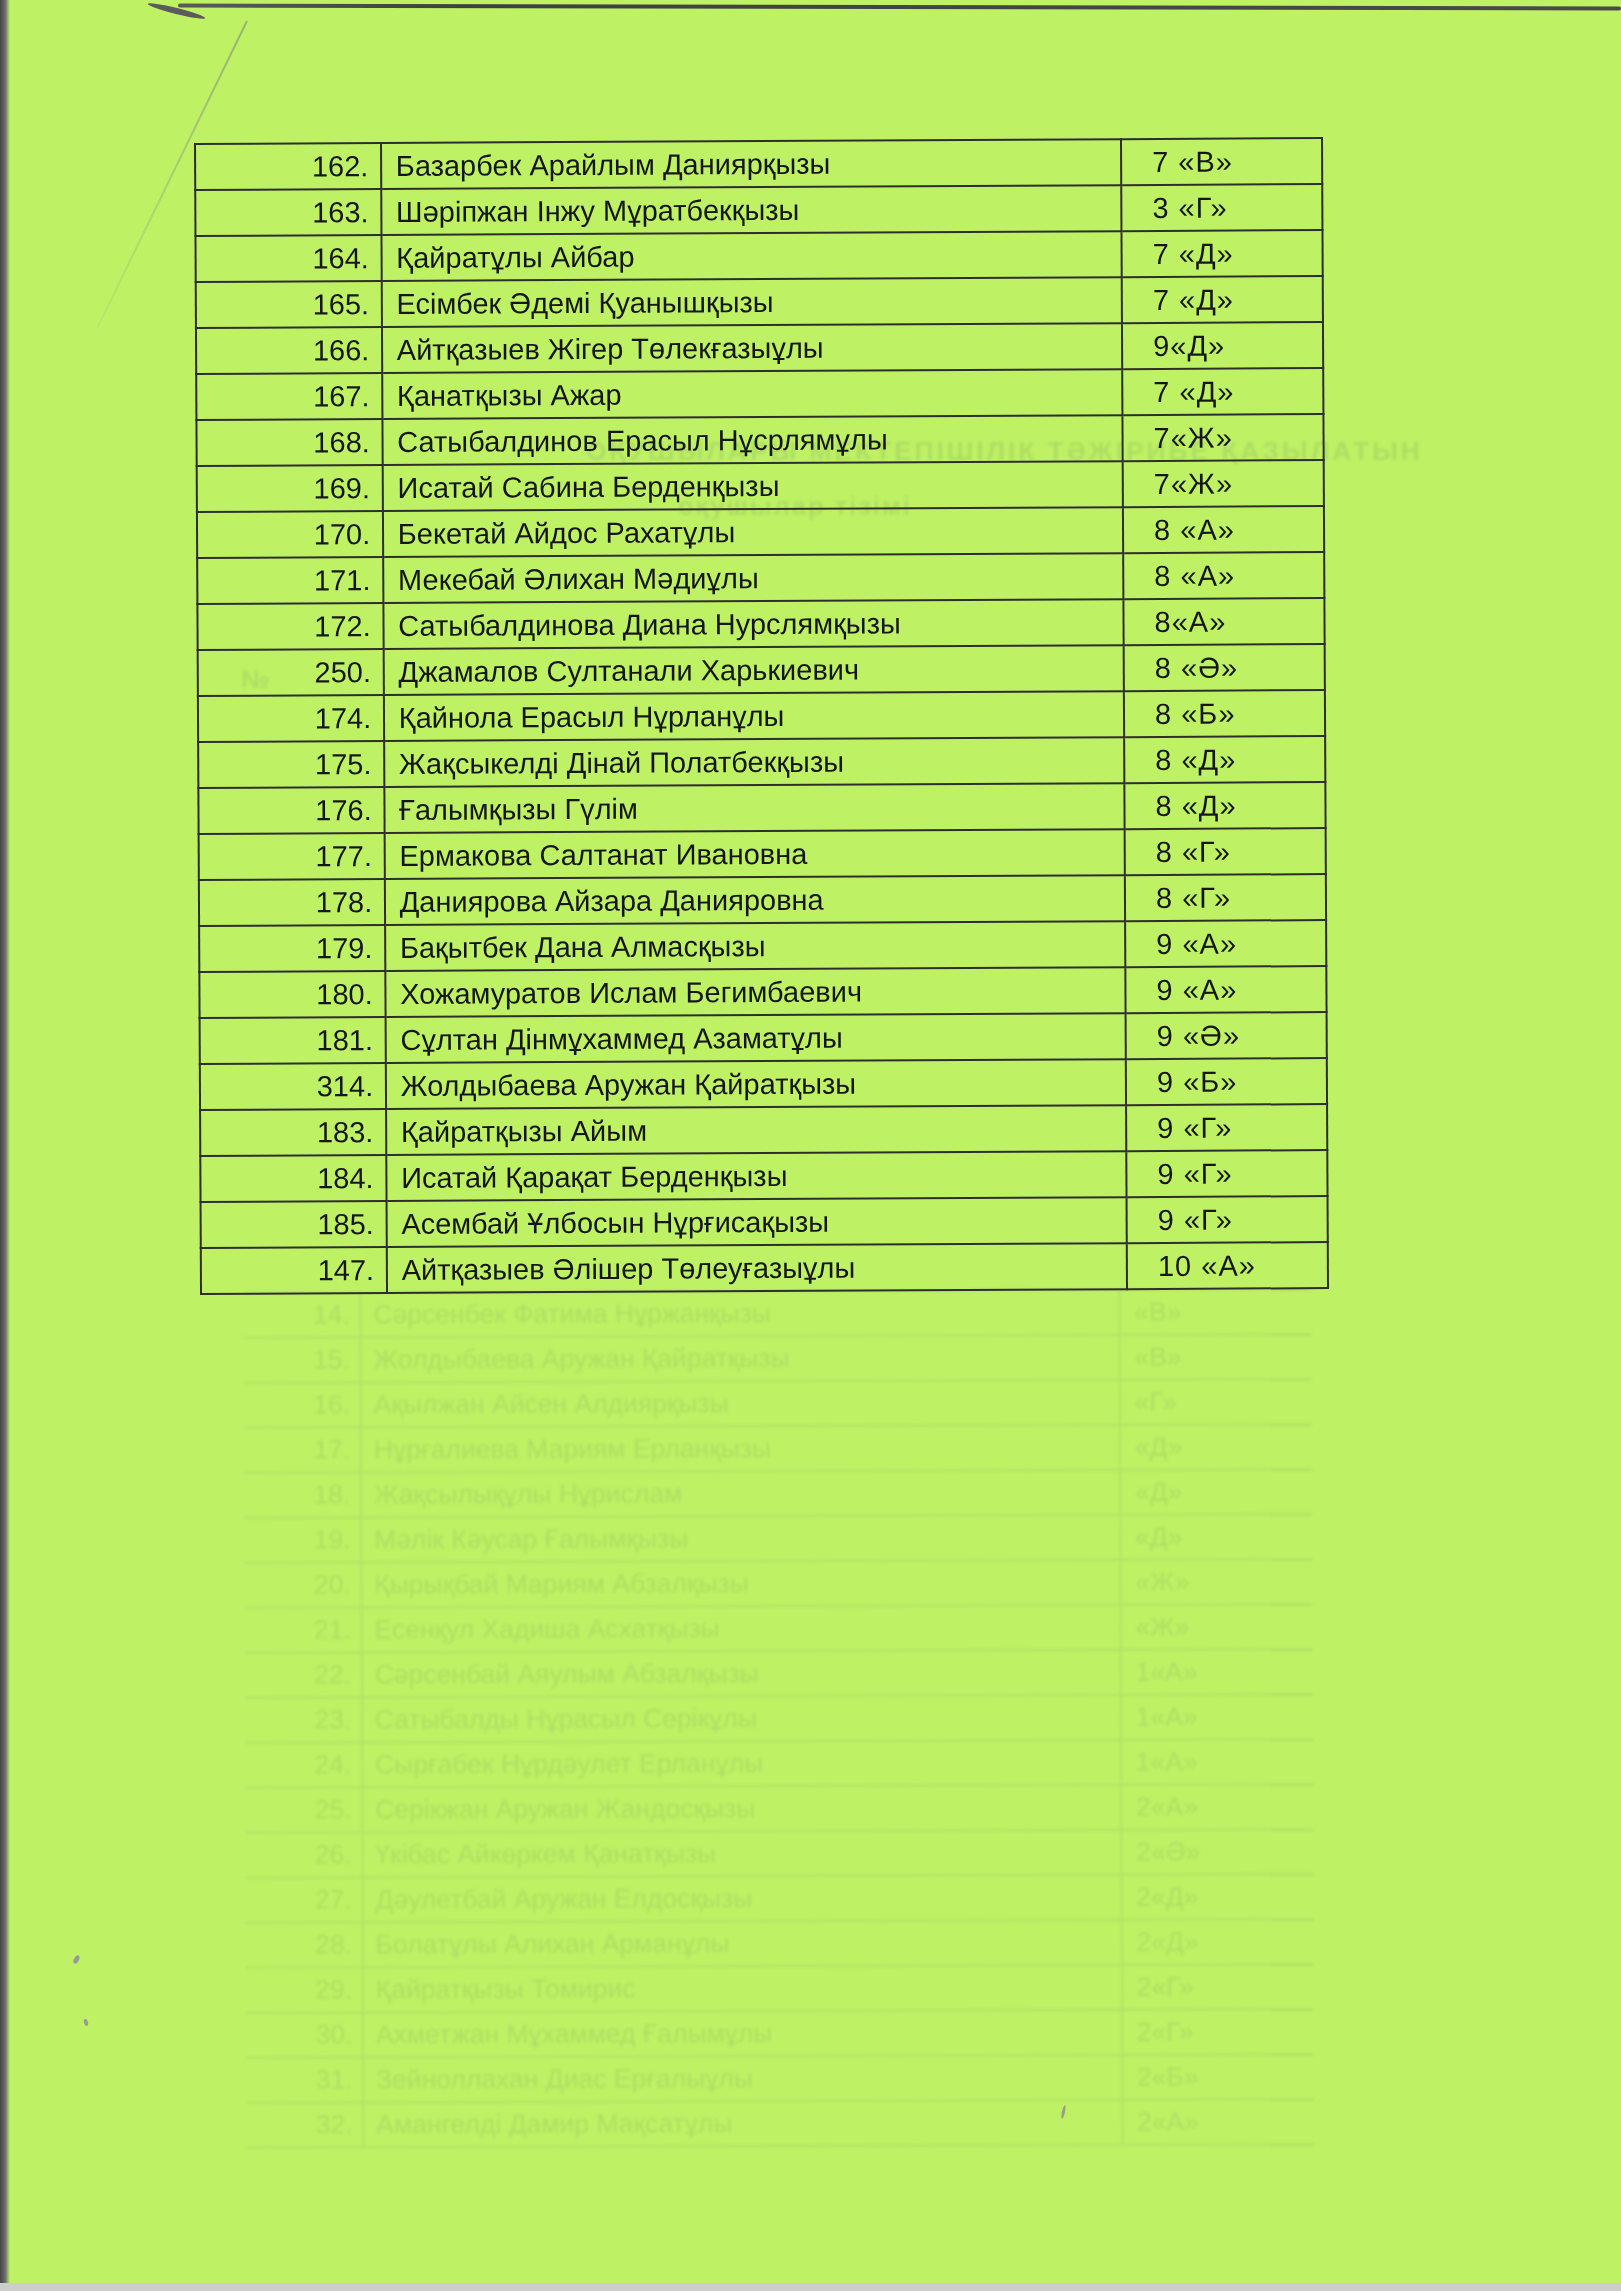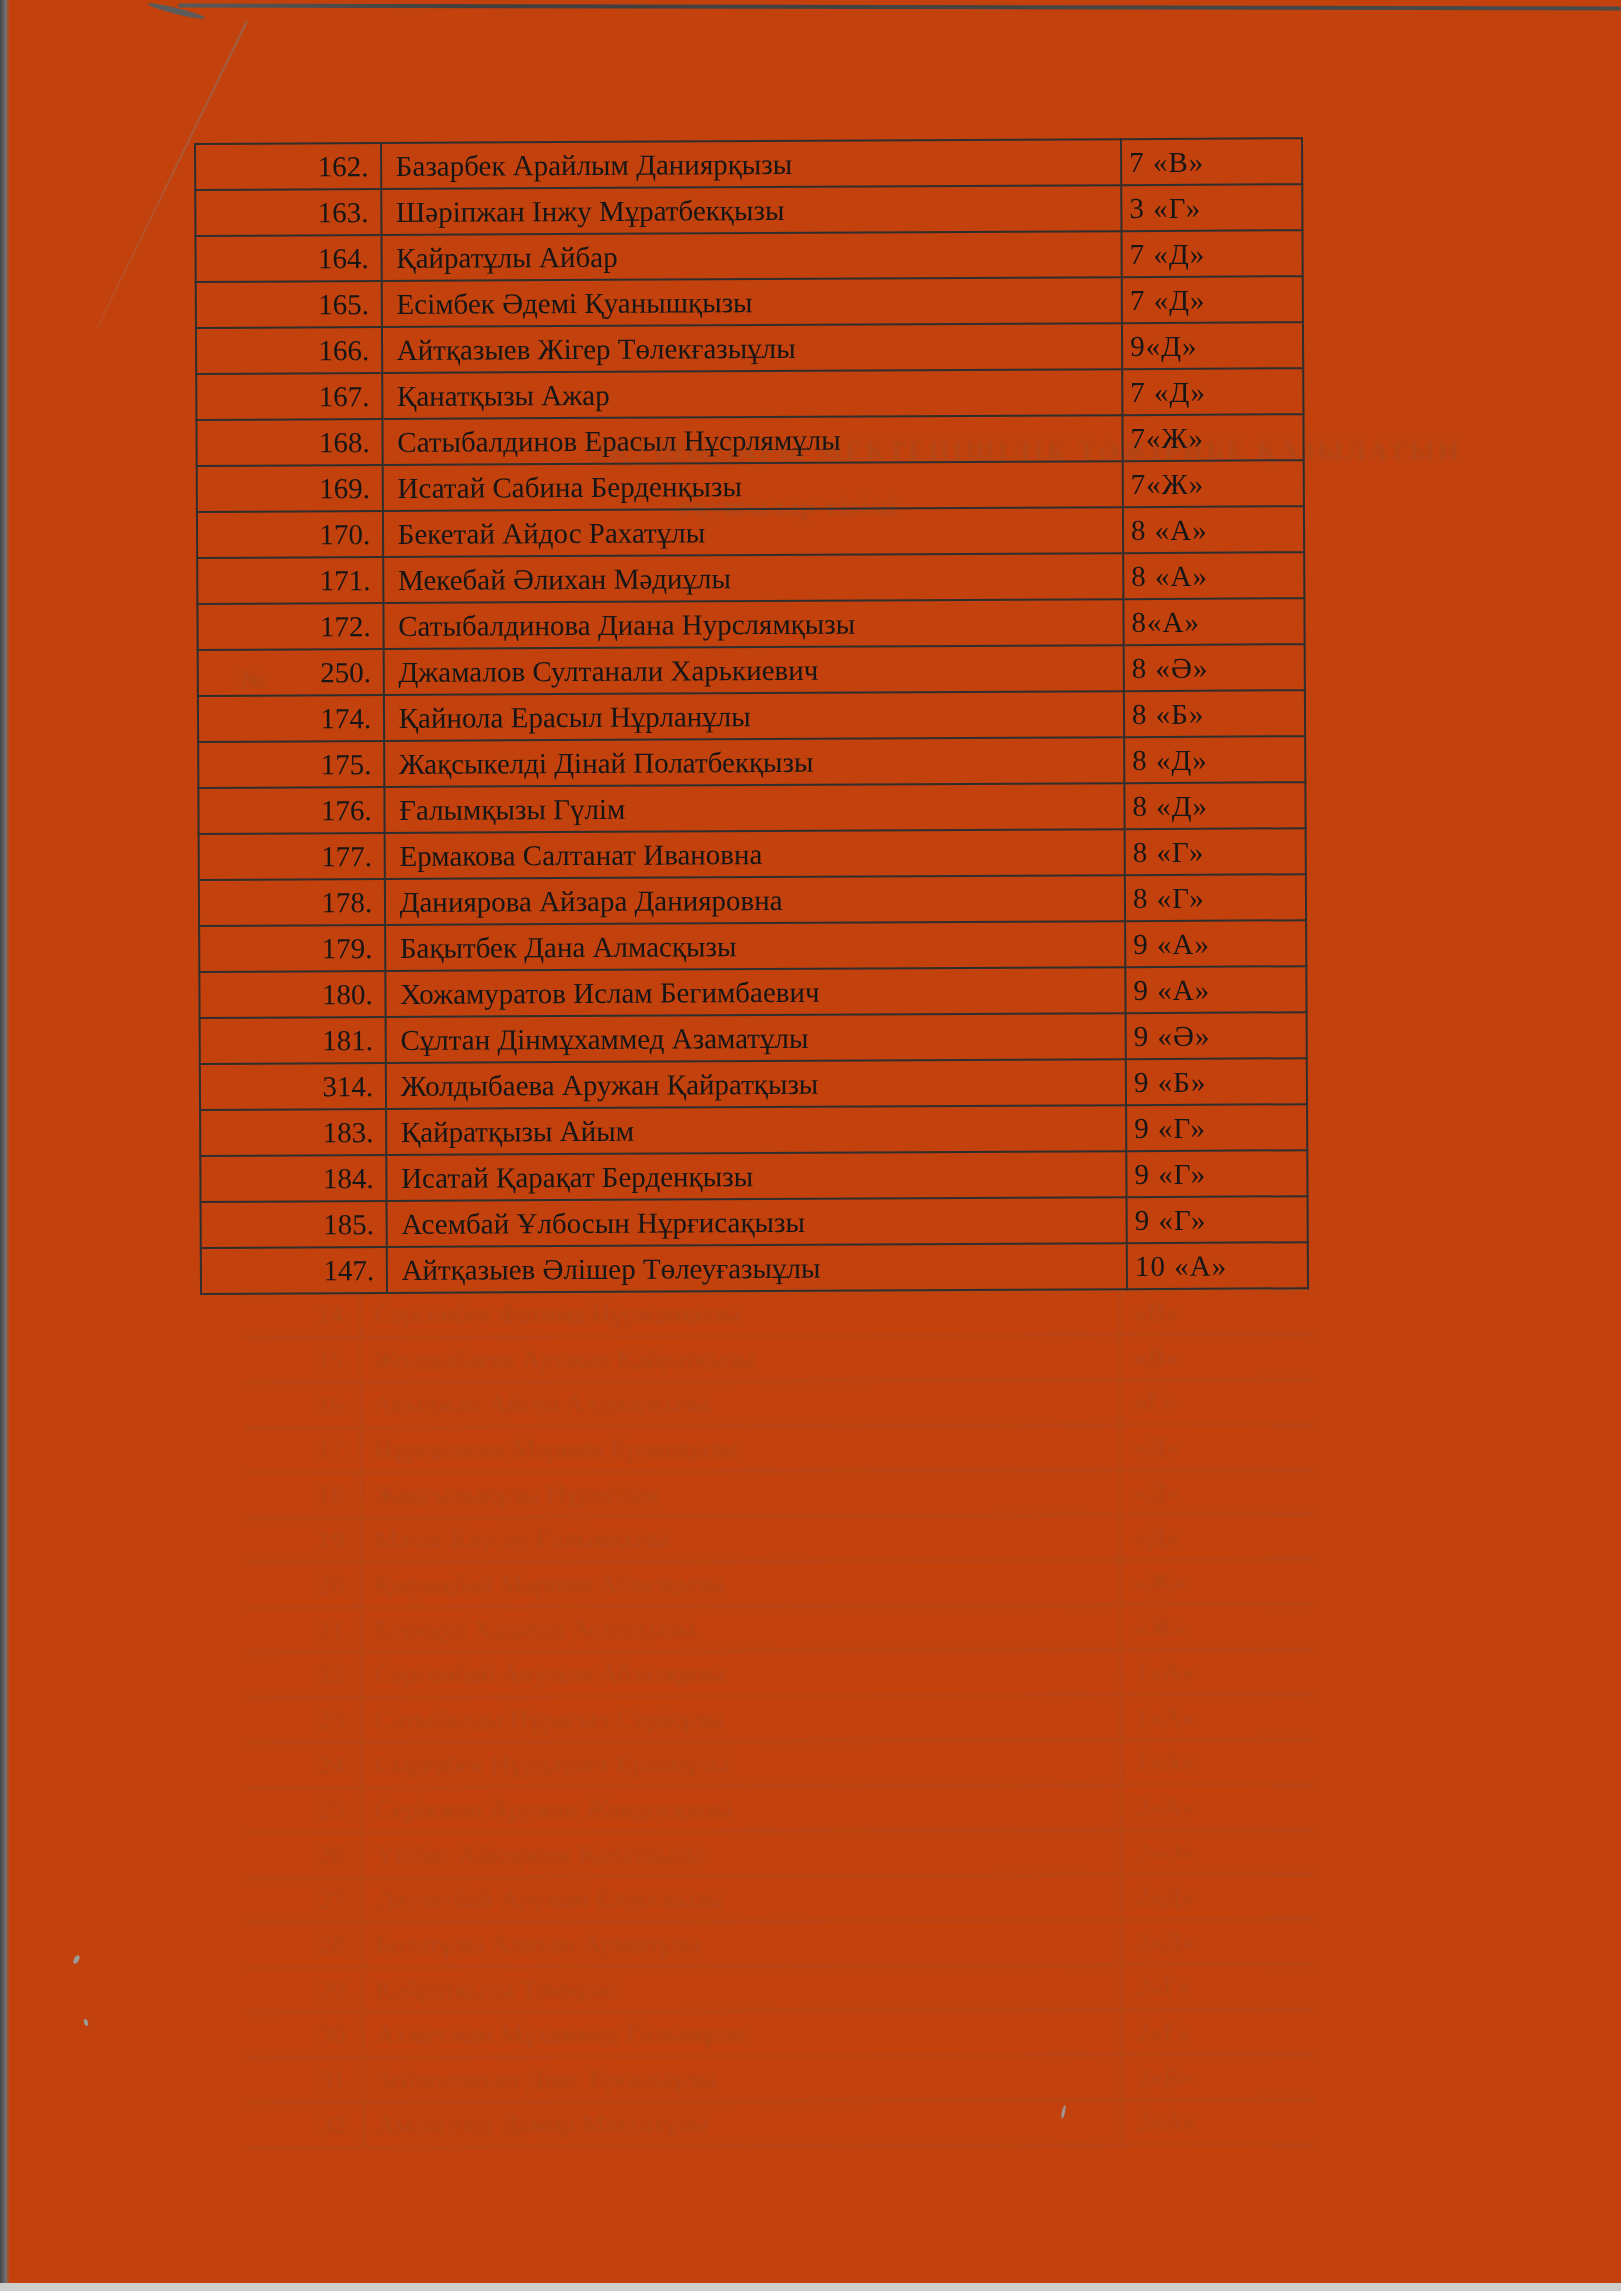--- a/index.html
+++ b/index.html
@@ -1,21 +1,21 @@
 <!DOCTYPE html>
 <html><head>
 <meta charset="utf-8">
 <style>
   html,body { margin:0; padding:0; background:#e8e8e6; }
   .page {
     position:relative;
     width:1621px; height:2292px;
-    background:#c2410c;
+    background:#bef264;
     overflow:hidden;
-    font-family:Liberation Serif, serif;
+    font-family:Liberation Sans, sans-serif;
     color:#161616;
   }
   
   .edge-left {
     position:absolute; left:0; top:0; width:9.8px; height:100%;
     background:linear-gradient(to right,#454545,#707070 55%, rgba(130,130,130,0));
   }
   .edge-top {
     position:absolute; left:178px; top:4.9px; width:1443px; height:3.9px;
     background:linear-gradient(to right,#5a5a5a,#3f3f3f 20%,#4a4a4a);
@@ -80,21 +80,21 @@
   table.roster { border-collapse:collapse; table-layout:fixed; width:1108px; }
   table.roster td {
     border:2.4px solid #2e2e2e;
     height:46px; box-sizing:border-box;
     font-size:29px; line-height:31px;
     padding-top:2px;
     white-space:nowrap; overflow:hidden;
   }
   td.cell-num  { width:186px; text-align:right; padding-right:11.8px; }
   td.cell-name { width:740px; padding-left:13.7px; }
-  td.cell-class{ width:181px; padding-left:7px; letter-spacing:1px; }
+  td.cell-class{ width:201px; padding-left:30px; letter-spacing:1px; }
 </style>
 </head>
 <body>
 
 <div class="page">
 
   <div class="edge-left"></div>
   <div class="edge-top"></div>
   <div class="edge-top-cap"></div>
   <div class="fold-line"></div>

